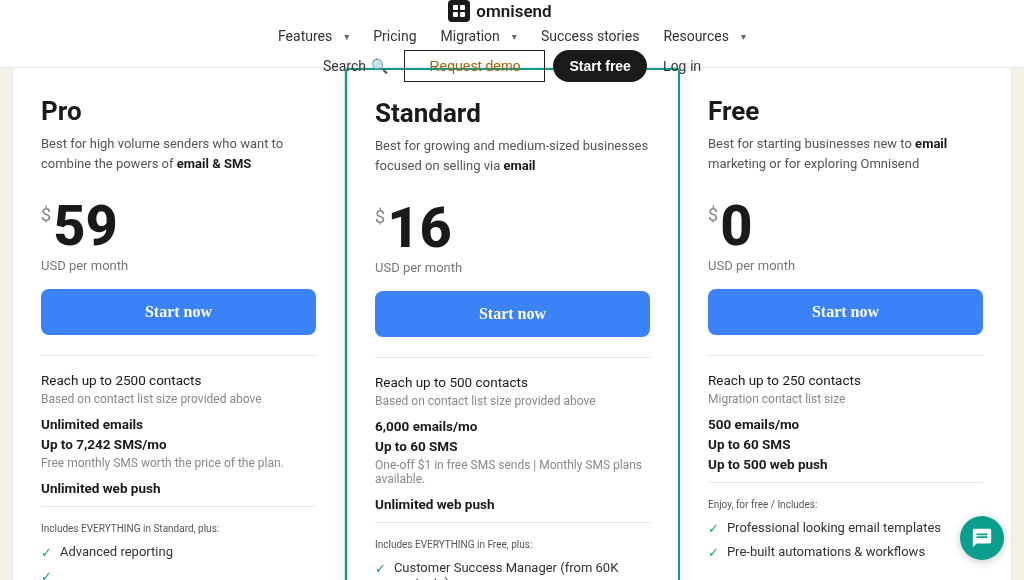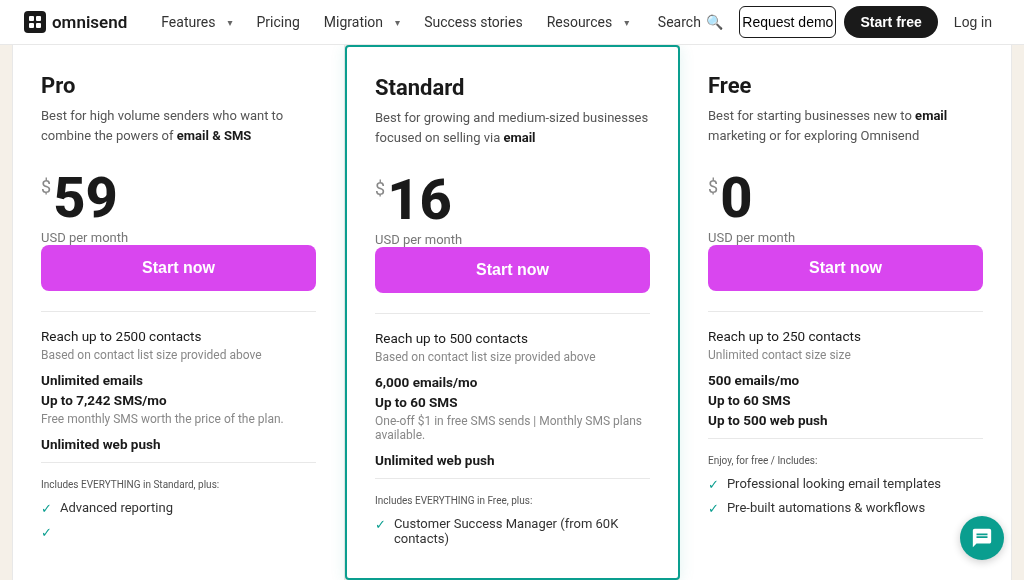--- a/index.html
+++ b/index.html
@@ -4,25 +4,26 @@
   <style>
     * { box-sizing: border-box; margin: 0; padding: 0; }
     body { font-family: -apple-system, BlinkMacSystemFont, 'Segoe UI', Roboto, sans-serif; background: #f5f0e8; width: 1024px; min-height: 580px; overflow-x: hidden; }
 
     
     .navbar {
       background: #fff;
       display: flex;
       align-items: center;
       padding: 0 24px;
-      height: 45px;
+      height: 68px;
       border-bottom: 1px solid #e8e8e8;
       position: sticky;
       top: 0;
       z-index: 100;
+      flex-direction: column;
     }
     .logo {
       display: flex;
       align-items: center;
       gap: 6px;
       margin-right: 24px;
     }
     .logo-icon {
       width: 22px;
       height: 22px;
@@ -66,26 +67,26 @@
       align-items: center;
       gap: 5px;
       font-size: 14px;
       color: #333;
       cursor: pointer;
       padding: 4px 8px;
     }
     .btn-demo {
       border: 1.5px solid #1a1a1a;
       background: transparent;
-      padding: 7px 2px;
-      border-radius: 6px;
+      padding: 7px 24px;
+      border-radius: 0;
       font-size: 14px;
       font-weight: 500;
       cursor: pointer;
-      color: #000000;
+      color: #a16207;
     }
     .btn-start-free {
       background: #1a1a1a;
       color: #fff;
       border: none;
       padding: 8px 16px;
       border-radius: 16px;
       font-size: 14px;
       font-weight: 600;
       cursor: pointer;
@@ -122,21 +123,21 @@
       border-right: 1px solid #e8e8e8;
       margin-right: 12px;
     }
     .card-standard {
       border: 2px solid #0a9e8f !important;
       border-radius: 4px;
       z-index: 2;
       box-shadow: 0 2px 16px rgba(10,158,143,0.12);
     }
     .plan-name {
-      font-size: 22px;
+      font-size: 26px;
       font-weight: 700;
       color: #1a1a1a;
       margin-bottom: 8px;
     }
     .plan-desc {
       font-size: 13px;
       color: #555;
       line-height: 1.5;
       margin-bottom: 16px;
       min-height: 48px;
@@ -156,32 +157,34 @@
     }
     .price-amount {
       font-size: 56px;
       font-weight: 800;
       color: #1a1a1a;
       line-height: 1;
     }
     .price-period {
       font-size: 13px;
       color: #777;
+      margin-bottom: 16px;
     }
     .btn-start-now {
       width: 100%;
-      background: #d946ef;
+      background: #3b82f6;
       color: #fff;
       border: none;
       padding: 14px;
       border-radius: 8px;
       font-size: 16px;
       font-weight: 600;
       cursor: pointer;
       margin-bottom: 20px;
+      font-family: Liberation Serif, serif;
     }
     .divider {
       height: 1px;
       background: #e8e8e8;
       margin-bottom: 16px;
     }
     .feature-heading {
       font-size: 13.5px;
       font-weight: 400;
       color: #1a1a1a;
@@ -347,21 +350,21 @@
       Best for starting businesses new to <strong>email</strong> marketing or for exploring Omnisend
     </div>
     <div class="price-row">
       <span class="price-dollar">$</span>
       <span class="price-amount">0</span>
     </div>
     <div class="price-period">USD per month</div>
     <button class="btn-start-now">Start now</button>
     <div class="divider"></div>
     <div class="feature-heading">Reach up to 250 contacts</div>
-    <div class="feature-sub">Unlimited contact size size</div>
+    <div class="feature-sub">Migration contact list size</div>
     <div class="feature-item">500 emails/mo</div>
     <div class="feature-item">Up to 60 SMS</div>
     <div class="feature-item">Up to 500 web push</div>
     <div class="divider" style="margin-top:10px;"></div>
     <div class="includes-label">Enjoy, for free / Includes:</div>
     <div class="check-item">
       <span class="check-icon">✓</span>
       <span>Professional looking email templates</span>
     </div>
     <div class="check-item">

